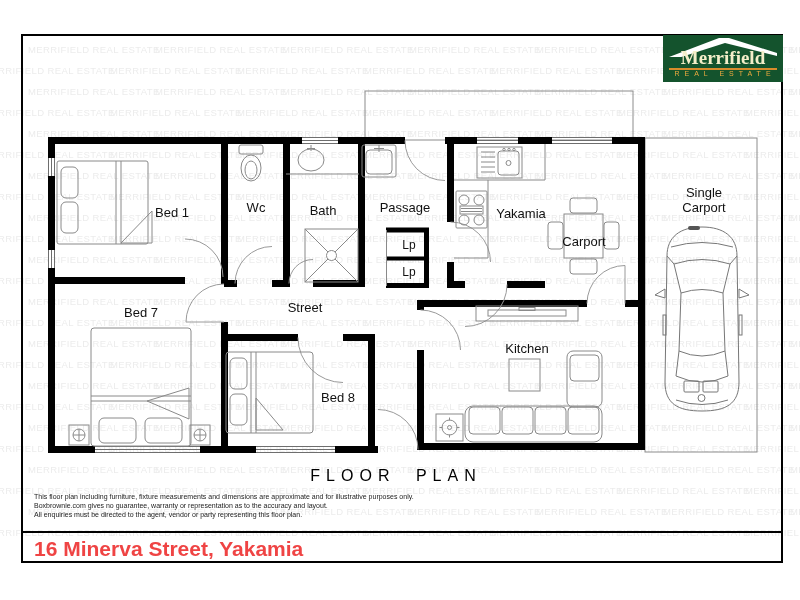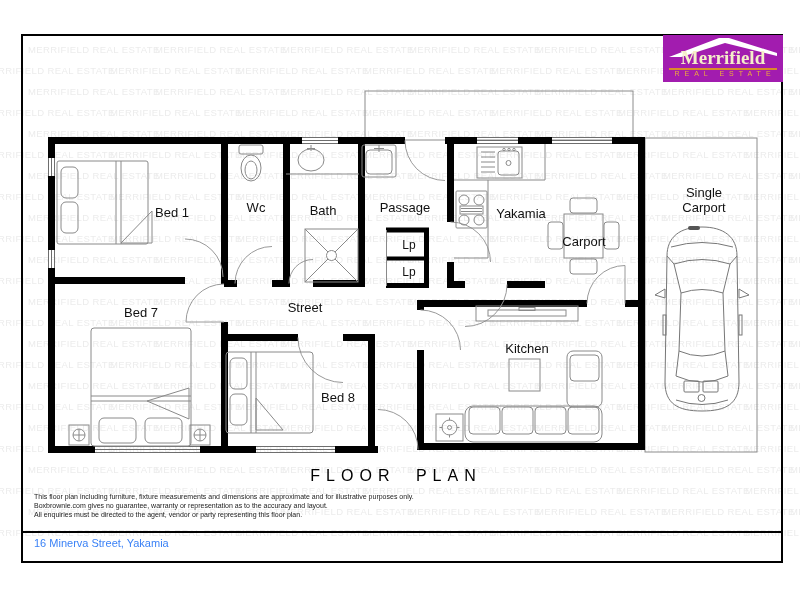--- a/index.html
+++ b/index.html
@@ -14,21 +14,21 @@
   
   .label{position:absolute;z-index:3;transform:translate(-50%,-50%);
          font-size:13px;color:#111;white-space:pre-line;text-align:center;line-height:15px;}
   .label.small{font-size:12px;}
   .plan-title{position:absolute;z-index:3;transform:translate(-50%,-50%);
               font-size:16px;letter-spacing:6px;word-spacing:10px;color:#000000;}
   
   .frame{position:absolute;left:21px;top:34px;width:758px;height:525px;
          border:2px solid #000;z-index:4;pointer-events:none;}
   .divider{position:absolute;left:21px;top:531px;width:762px;height:2px;background:#000;z-index:4;}
-  .address{position:absolute;left:34px;top:537px;z-index:5;font-size:11px;color:#3b82f6;}
+  .address{position:absolute;left:34px;top:537px;z-index:5;font-size:21px;color:#ef4444;font-weight:bold;}
   
   .disclaimer{position:absolute;left:34px;top:492px;z-index:3;color:#222;
               font-size:7px;line-height:9px;}
   
   .logo{position:absolute;left:663px;top:35px;width:120px;height:47px;z-index:6;}
   .logo-roof{position:absolute;left:0;top:0;width:120px;height:22px;}
   .logo-name{position:absolute;left:0;top:13px;width:120px;text-align:center;
              font-family:"Liberation Serif",serif;font-weight:bold;font-size:19px;line-height:20px;}
   .logo-rule{position:absolute;left:6px;top:33px;width:108px;height:1.5px;}
   .logo-tag{position:absolute;left:0;top:35px;width:120px;text-align:center;
@@ -462,21 +462,21 @@
   <div class="disclaimer">
     <div>This floor plan including furniture, fixture measurements and dimensions are approximate and for illustrative purposes only.</div>
     <div>Boxbrownie.com gives no guarantee, warranty or representation as to the accuracy and layout.</div>
     <div>All enquiries must be directed to the agent, vendor or party representing this floor plan.</div>
   </div>
 
   <div class="frame"></div>
   <div class="divider"></div>
   <div class="address">16 Minerva Street, Yakamia</div>
 
-  <div class="logo" style="background: #a21caf;">
+  <div class="logo" style="background: #14532d;">
     <svg class="logo-roof" viewBox="0 0 120 22">
       <polygon points="6,22 56,3 66,3 114,18 114,21 62,8 12,24" fill="#ffffff"></polygon>
     </svg>
     <div class="logo-name" style="color: rgb(244, 238, 201);">Merrifield</div>
     <div class="logo-rule" style="background: rgb(217, 140, 43);"></div>
     <div class="logo-tag" style="color: rgb(237, 170, 62);">REAL ESTATE</div>
   </div>
 
 </div>
 

